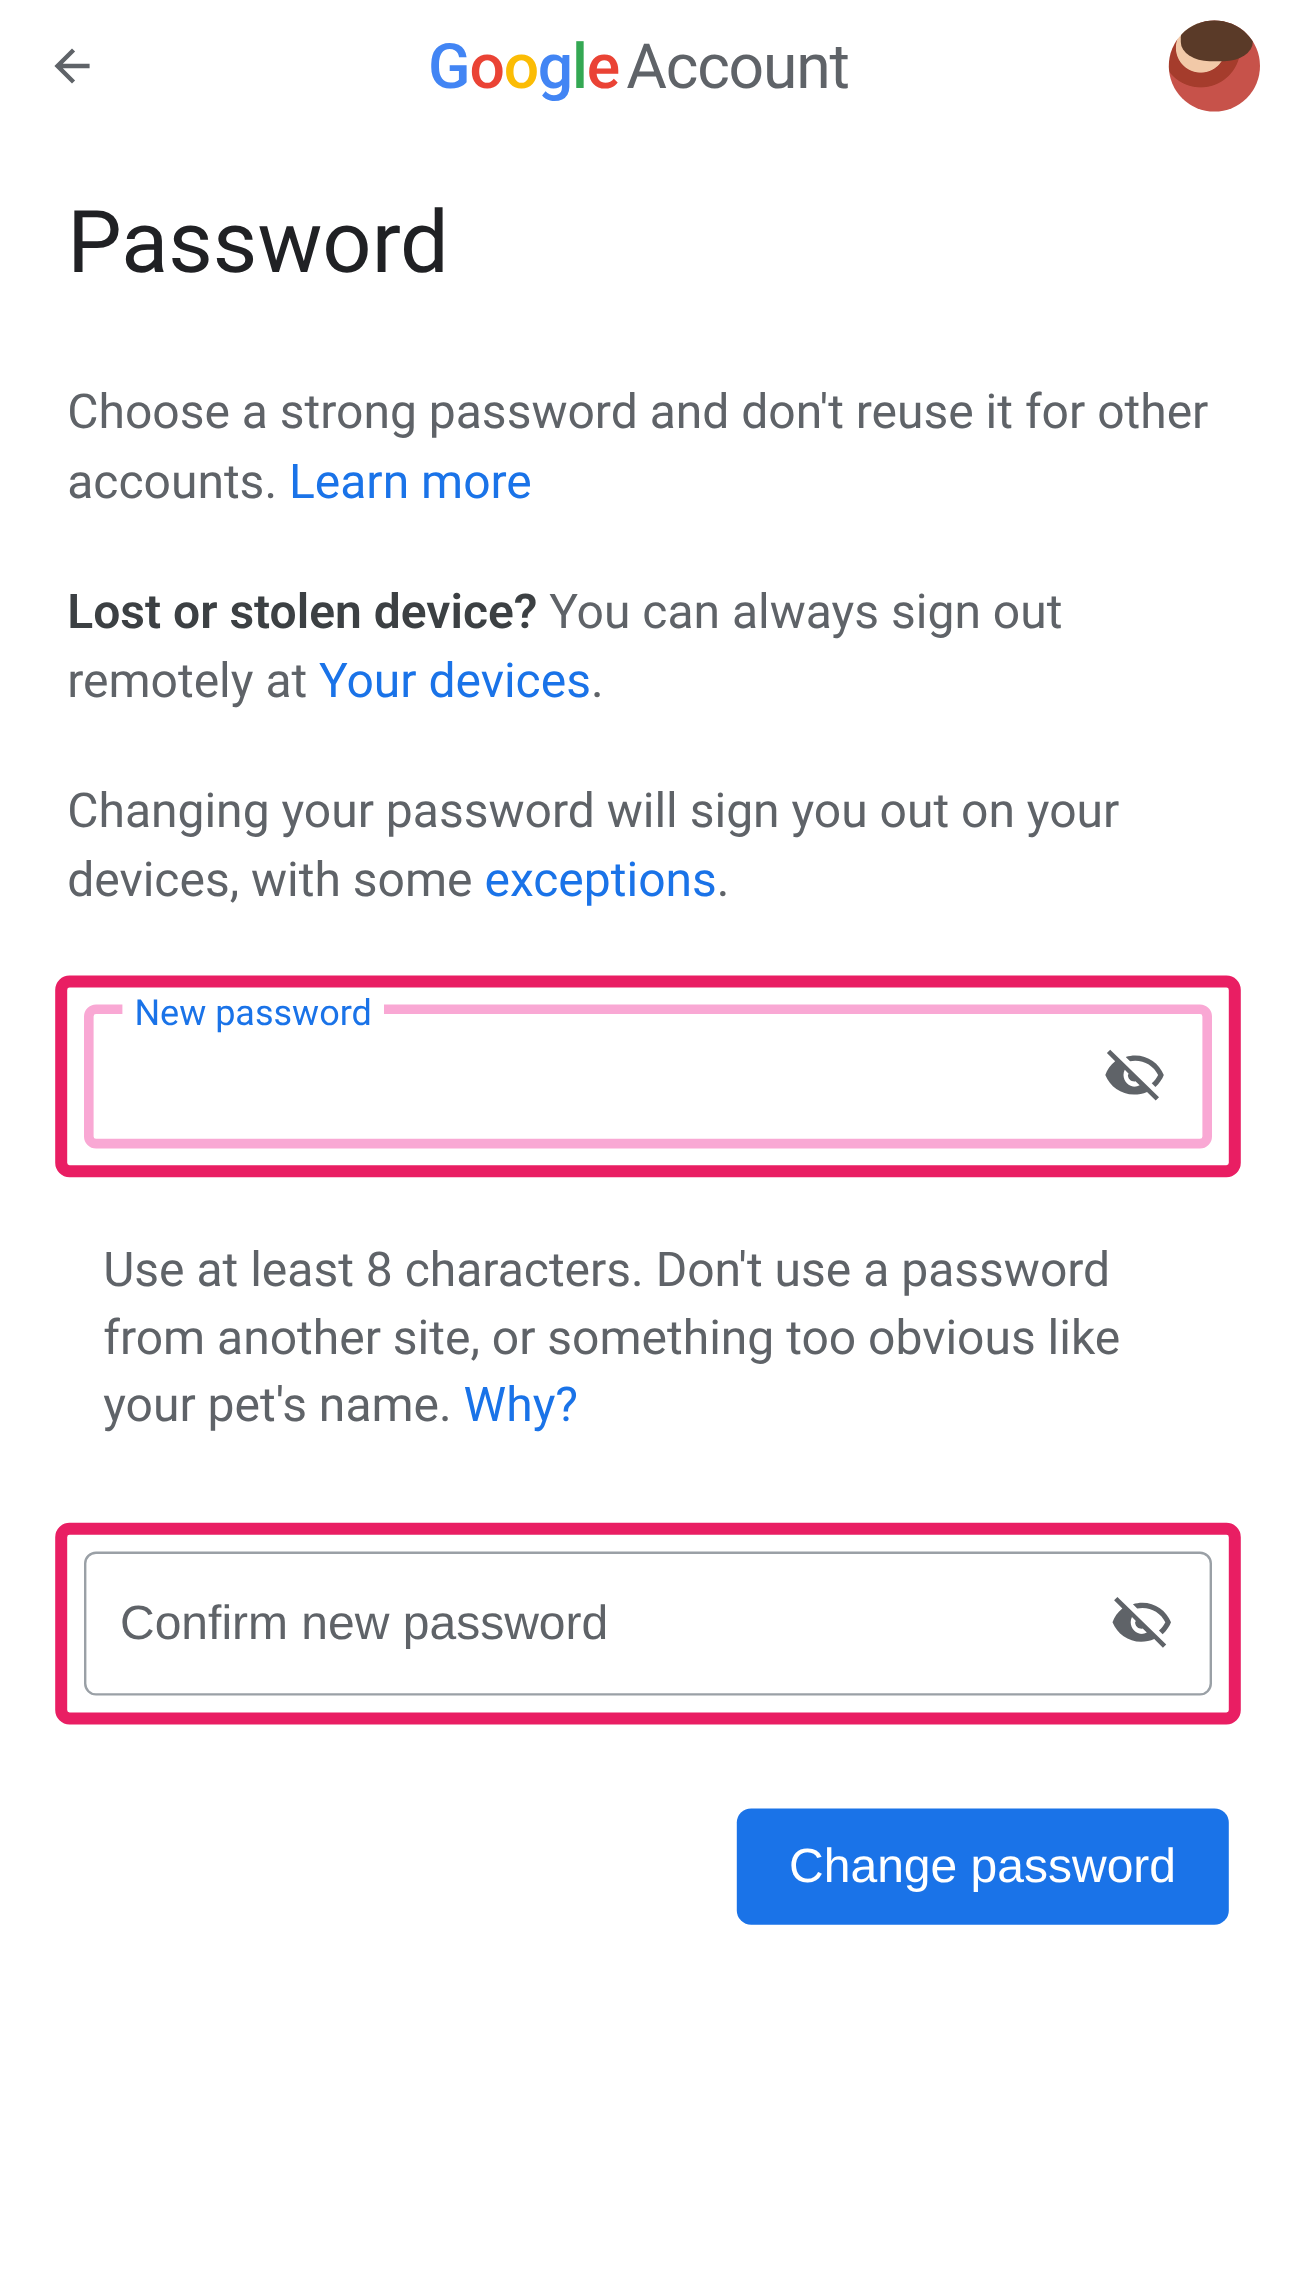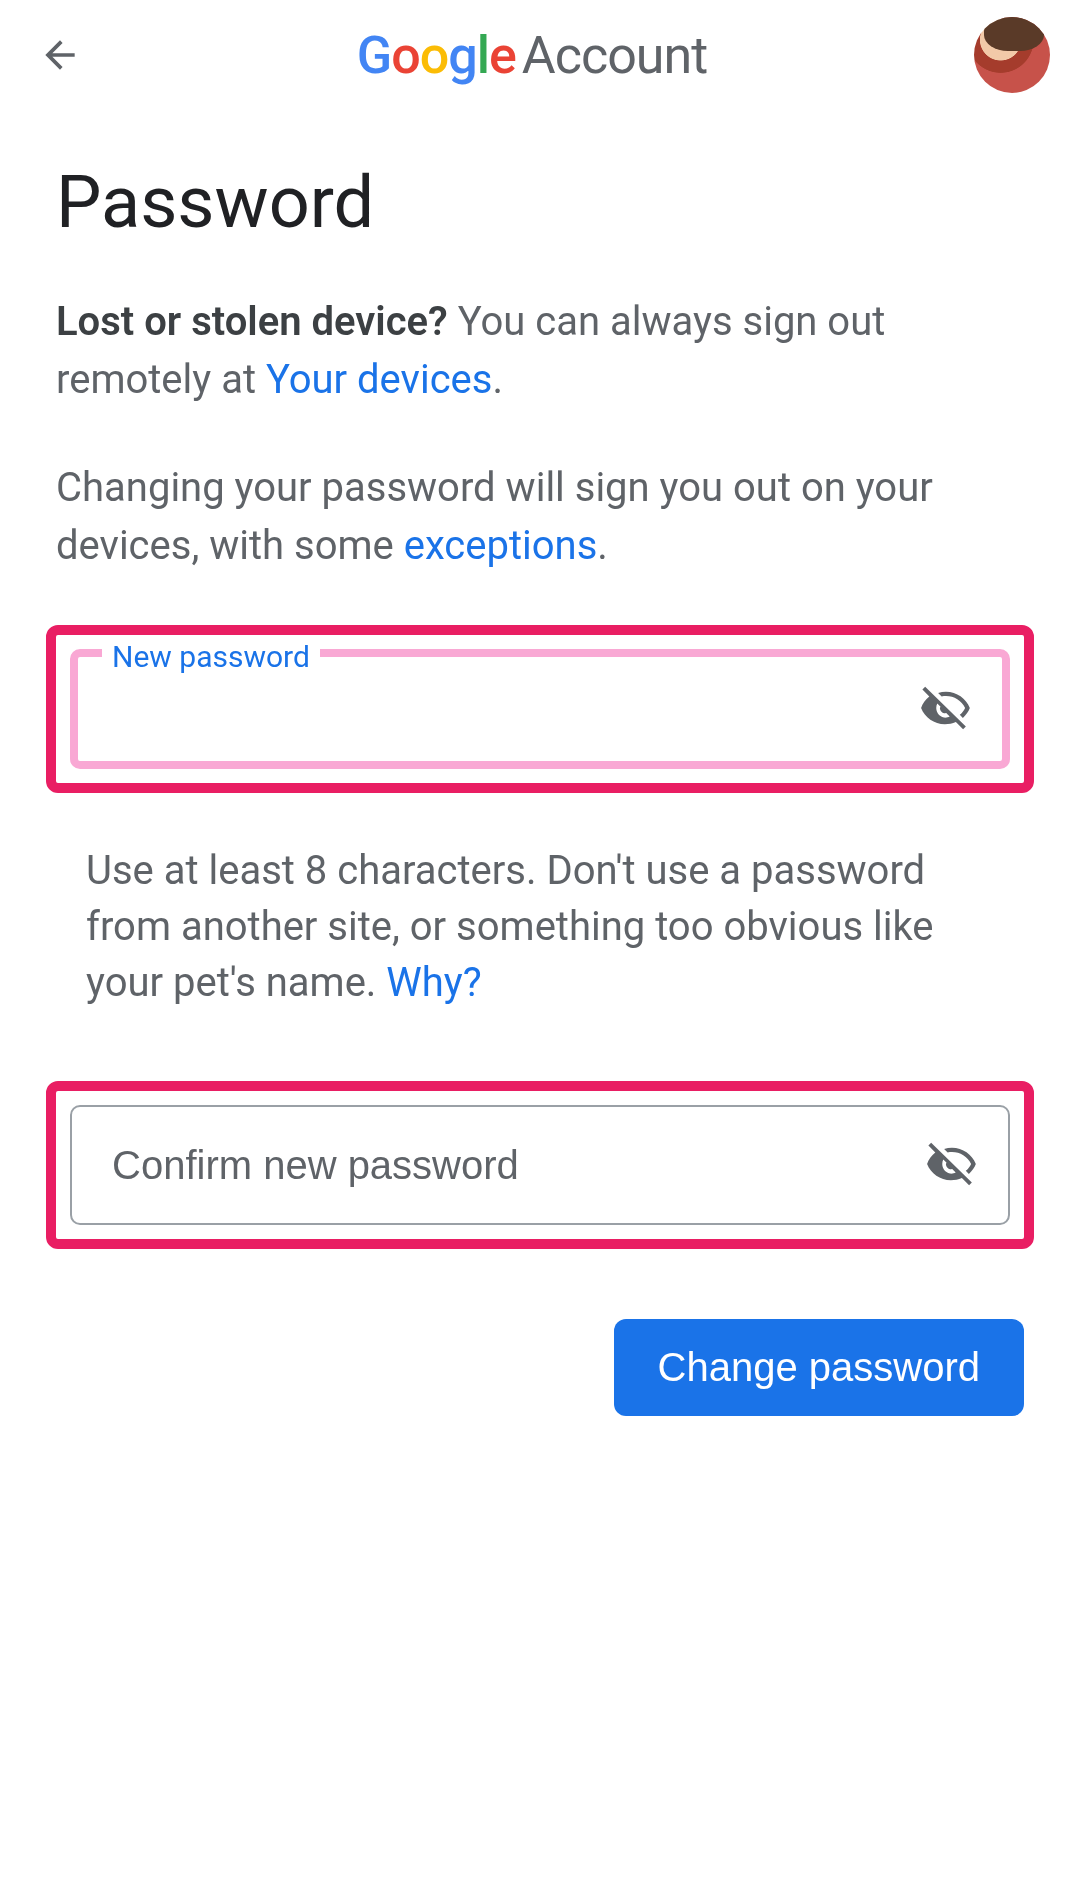--- a/index.html
+++ b/index.html
@@ -54,21 +54,21 @@
     background:#5a3a28;
     border-radius:50% 50% 40% 40%;
   }
   .content {
     padding: 50px 56px 0 56px;
   }
   .page-title {
     font-size: 72px;
     font-weight: 400;
     color:#202124;
-    margin-bottom: 48px;
+    margin-bottom: 70px;
   }
   .desc {
     font-size: 40px;
     color:#5f6368;
     line-height: 1.45;
     margin-bottom: 50px;
   }
   .desc a { color:#1a73e8; text-decoration:none; }
   .desc .bold { font-weight:600; color:#3c4043; }
   .field-wrap {
@@ -96,21 +96,20 @@
     font-size:30px;
     color:#1a73e8;
   }
   .input-el {
     flex:1;
     border:none;
     outline:none;
     font-size:40px;
     color:#202124;
     background:transparent;
-    margin-left:12px;
   }
   .input-el::placeholder { color:#5f6368; }
   .eye {
     width:56px; height:56px;
     display:flex;align-items:center;justify-content:center;
     cursor:pointer;
   }
   .eye svg { width:52px; height:52px; fill:#5f6368; }
   .strength {
     padding: 10px 30px 40px 30px;
@@ -156,20 +155,23 @@
     <span class="google-logo">
       <span class="g1">G</span><span class="o1">o</span><span class="o2">o</span><span class="g2">g</span><span class="l">l</span><span class="e">e</span><span class="acct">Account</span>
     </span>
   </div>
   <div class="avatar"></div>
 </div>
 
 <div class="content">
   <h1 class="page-title">Password</h1>
 
+  <p class="desc">
+    <span>Choose a strong password and don't reuse it for other accounts. </span><a href="#">Learn more</a>
+  </p>
 
   <p class="desc">
     <span class="bold">Lost or stolen device? </span><span>You can always sign out remotely at </span><a href="#">Your devices</a><span>.</span>
   </p>
 
   <p class="desc">
     <span>Changing your password will sign you out on your devices, with some </span><a href="#">exceptions</a><span>.</span>
   </p>
 
   <div class="field-wrap">

